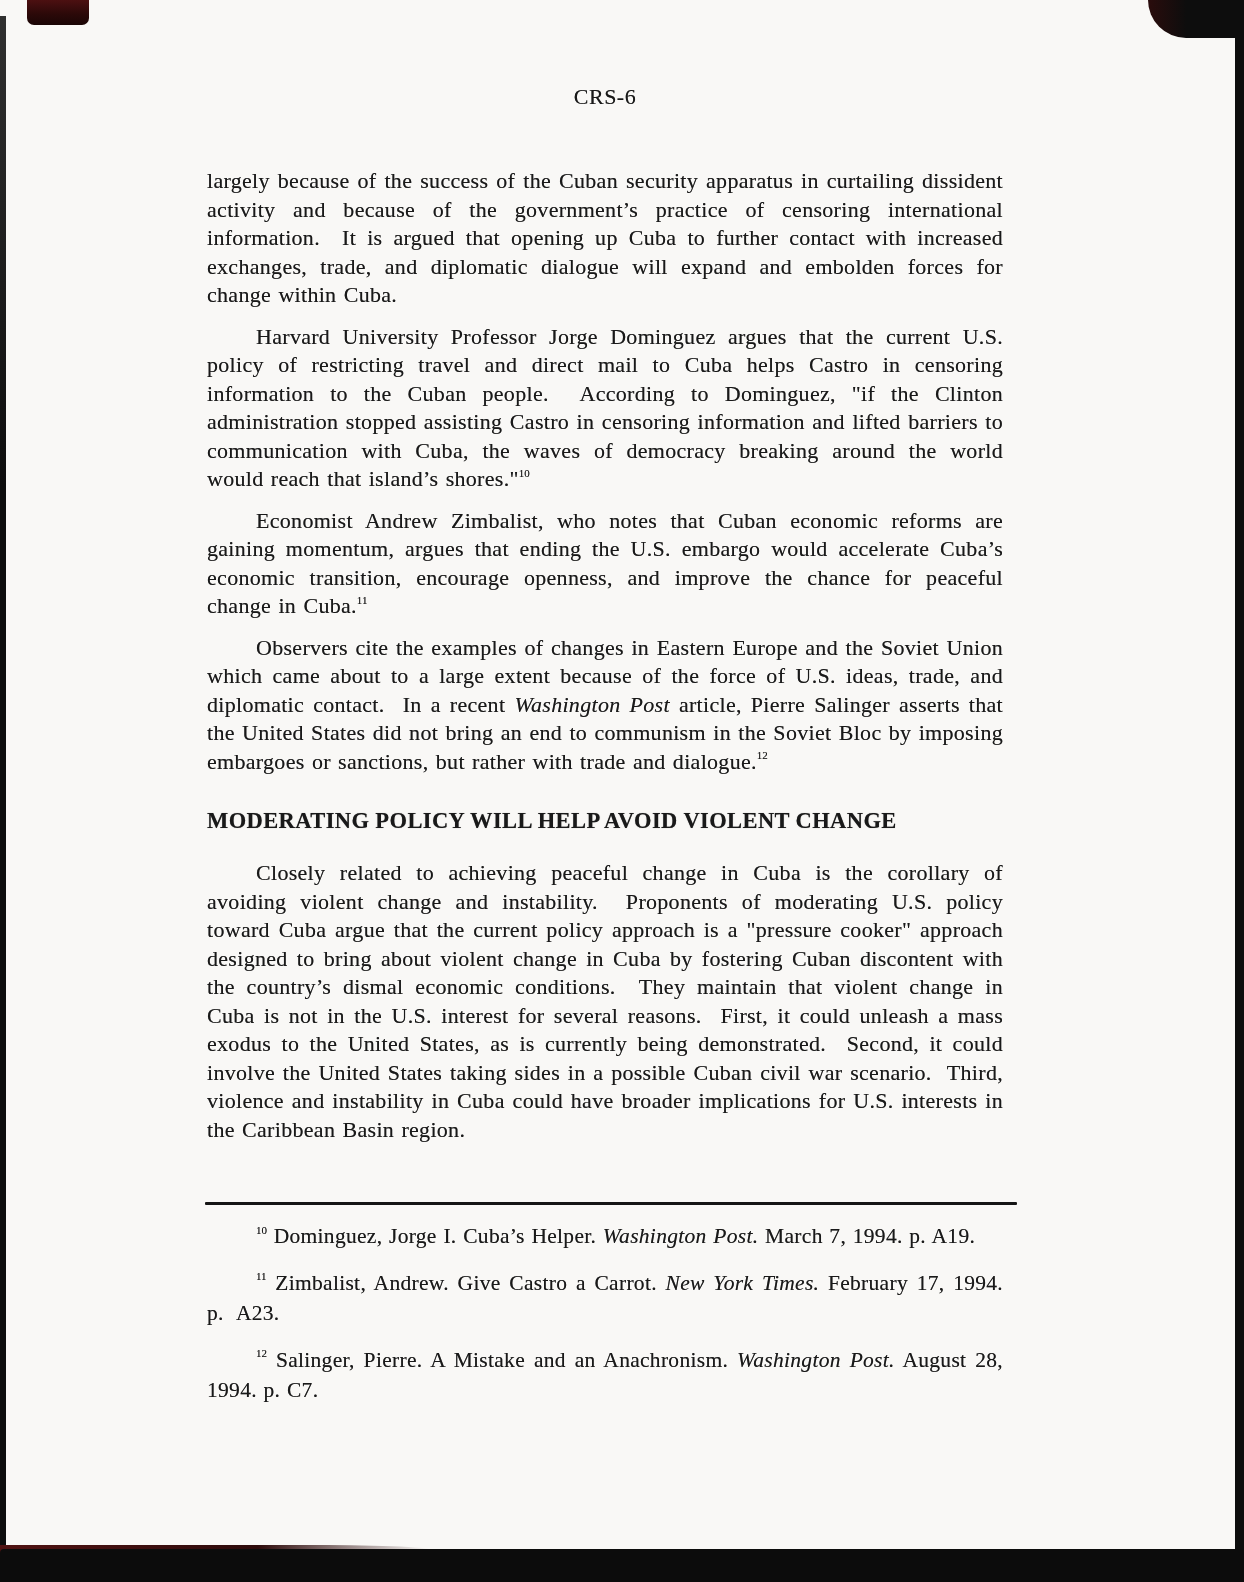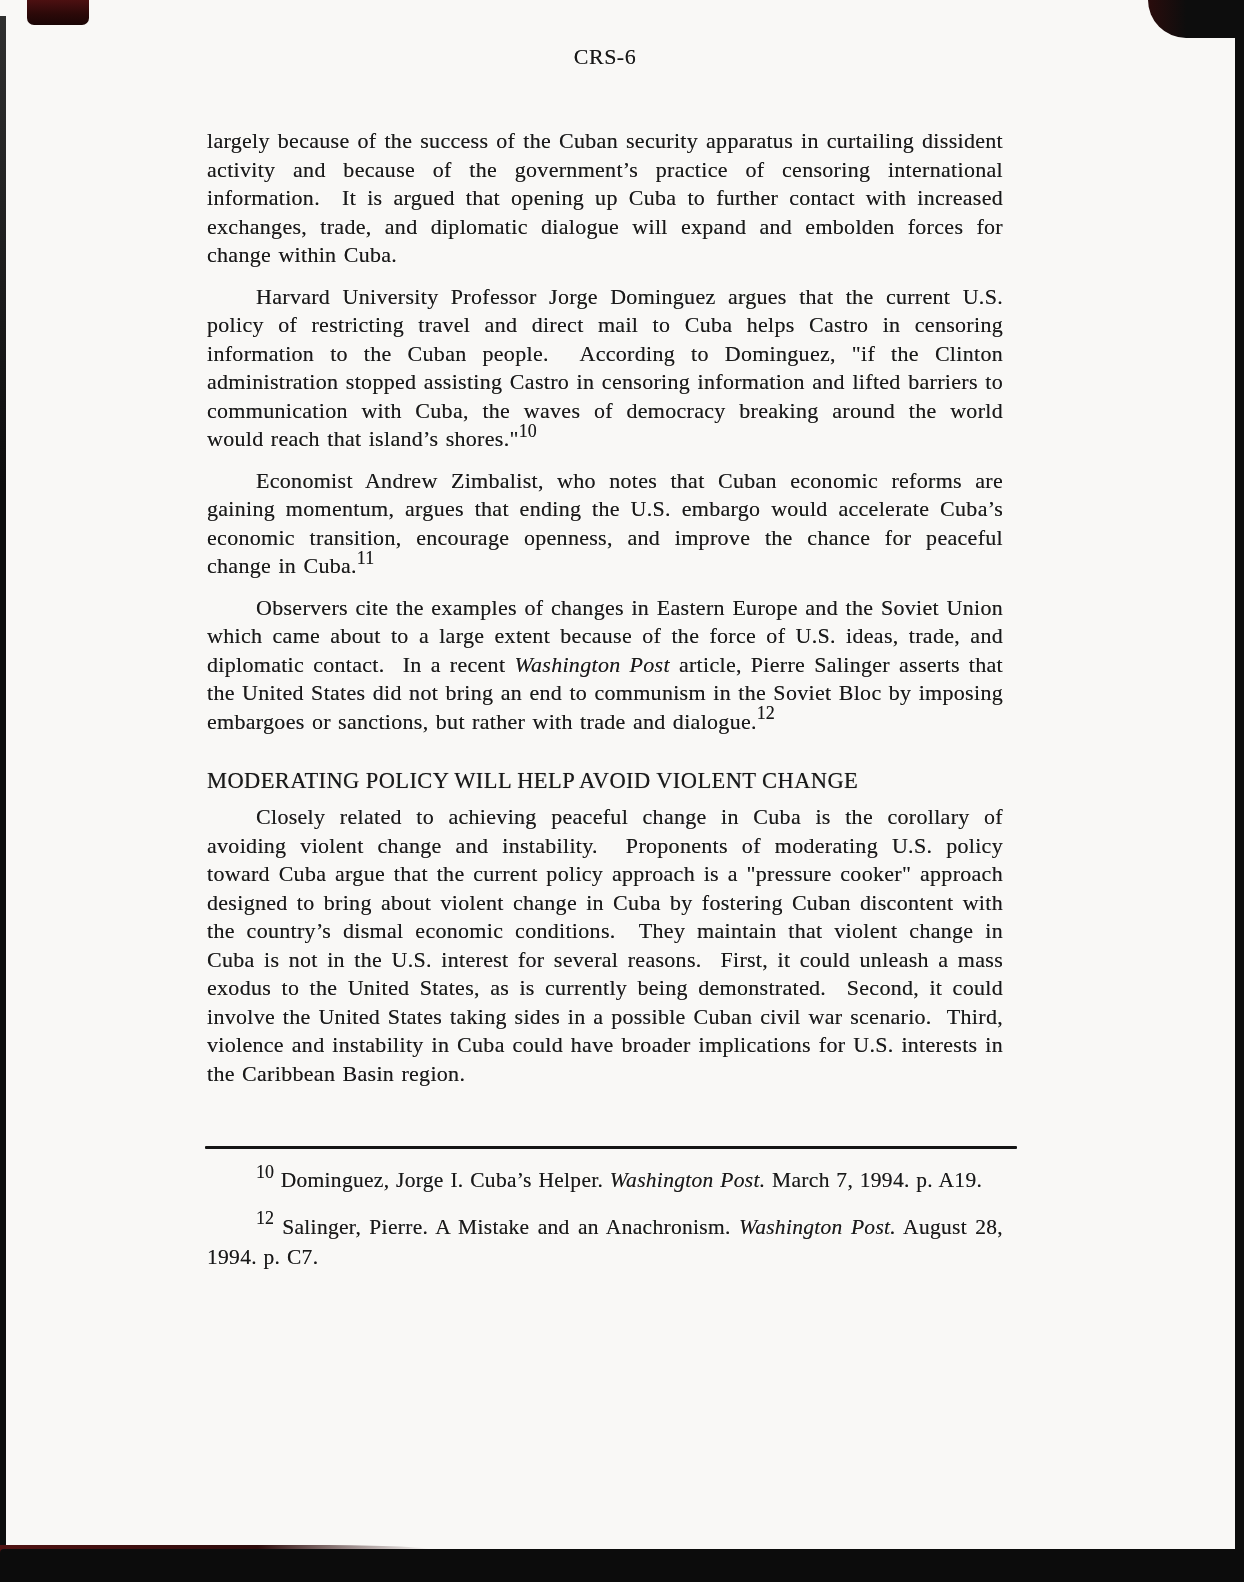--- a/index.html
+++ b/index.html
@@ -8,21 +8,21 @@
     width: 1244px;
     height: 1582px;
     margin: 0 auto;
     background: #f9f8f6;
     overflow: hidden;
     font-family: "Liberation Serif", "DejaVu Serif", serif;
     color: #191919;
   }
   .page-header {
     margin: 0 0 0 207px;
-    padding-top: 44px;
+    padding-top: 84px;
     width: 796px;
     text-align: center;
     font-size: 22px;
     line-height: 26px;
     letter-spacing: 0.5px;
     text-shadow: 0 0 0.6px rgba(25,25,25,0.55);
   }
   .content {
     margin: 57px 0 0 207px;
     width: 796px;
@@ -32,29 +32,29 @@
     font-size: 22px;
     line-height: 28.5px;
     letter-spacing: 0.3px;
     word-spacing: 1.5px;
     text-align: justify;
     text-shadow: 0 0 0.6px rgba(25,25,25,0.55);
     font-family: Liberation Serif, serif;
   }
   .content p.indent { text-indent: 49px; }
   .content h2 {
-    margin: 32px 0 9px 0;
+    margin: 32px 0 25px 0;
     font-size: 22.5px;
     line-height: 26px;
-    font-weight: normal;
+    font-weight: bold;
     letter-spacing: 0.4px;
     text-shadow: 0 0 0.7px rgba(25,25,25,0.6);
   }
   sup.fn-ref {
-    font-size: 18px;
+    font-size: 11px;
     line-height: 0;
     position: relative;
     top: -1px;
     letter-spacing: 0;
   }
   .footnote-sep {
     margin: 58px 0 0 205px;
     width: 812px;
     height: 3px;
     background: #151515;
@@ -118,20 +118,21 @@
       <p class="indent"><span>Economist Andrew Zimbalist, who notes that Cuban economic reforms are gaining momentum, argues that ending the U.S. embargo would accelerate Cuba’s economic transition, encourage openness, and improve the chance for peaceful change in Cuba.</span><sup class="fn-ref">11</sup></p>
       <p class="indent"><span>Observers cite the examples of changes in Eastern Europe and the Soviet Union which came about to a large extent because of the force of U.S. ideas, trade, and diplomatic contact.&nbsp; In a recent </span><i>Washington Post</i><span> article, Pierre Salinger asserts that the United States did not bring an end to communism in the Soviet Bloc by imposing embargoes or sanctions, but rather with trade and dialogue.</span><sup class="fn-ref">12</sup></p>
       <h2>MODERATING POLICY WILL HELP AVOID VIOLENT CHANGE</h2>
       <p class="indent"><span>Closely related to achieving peaceful change in Cuba is the corollary of avoiding violent change and instability.&nbsp; Proponents of moderating U.S. policy toward Cuba argue that the current policy approach is a "pressure cooker" approach designed to bring about violent change in Cuba by fostering Cuban discontent with the country’s dismal economic conditions.&nbsp; They maintain that violent change in Cuba is not in the U.S. interest for several reasons.&nbsp; First, it could unleash a mass exodus to the United States, as is currently being demonstrated.&nbsp; Second, it could involve the United States taking sides in a possible Cuban civil war scenario.&nbsp; Third, violence and instability in Cuba could have broader implications for U.S. interests in the Caribbean Basin region.</span></p>
     </div>
 
   <div class="footnote-sep"></div>
 
   <div class="footnotes" id="footnotes">
       <div class="footnote"><sup class="fn-ref">10</sup><span> Dominguez, Jorge I. Cuba’s Helper. </span><i>Washington Post.</i><span> March 7, 1994. p. A19.</span></div>
+      <div class="footnote"><sup class="fn-ref">11</sup><span> Zimbalist, Andrew. Give Castro a Carrot. </span><i>New York Times.</i><span> February 17, 1994. p.&nbsp; A23.</span></div>
       <div class="footnote"><sup class="fn-ref">12</sup><span> Salinger, Pierre. A Mistake and an Anachronism. </span><i>Washington Post.</i><span> August 28, 1994. p. C7.</span></div>
     </div>
 
   <div class="artifact art-top-left"></div>
   <div class="artifact art-top-right"></div>
   <div class="artifact art-left-edge"></div>
   <div class="artifact art-right-edge"></div>
   <div class="artifact art-bottom-maroon"></div>
   <div class="artifact art-bottom-bar"></div>
 

